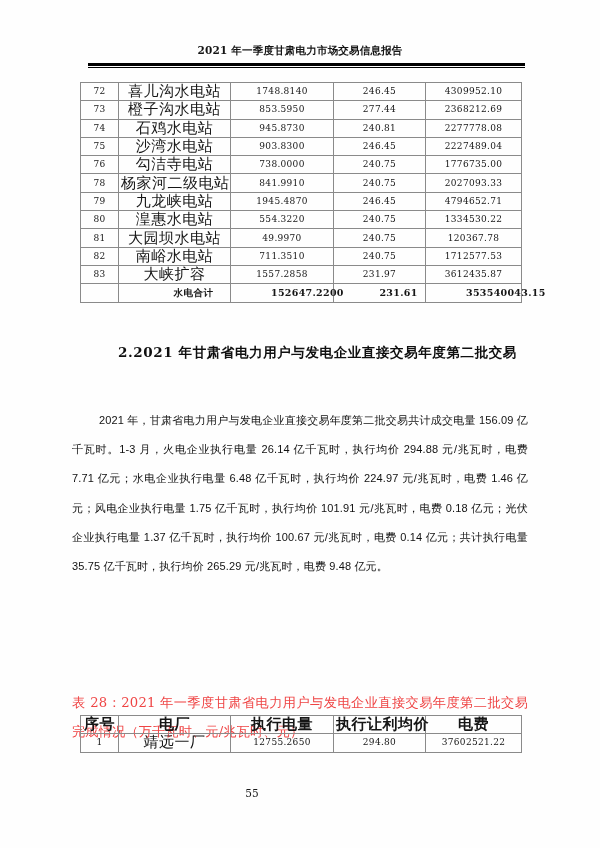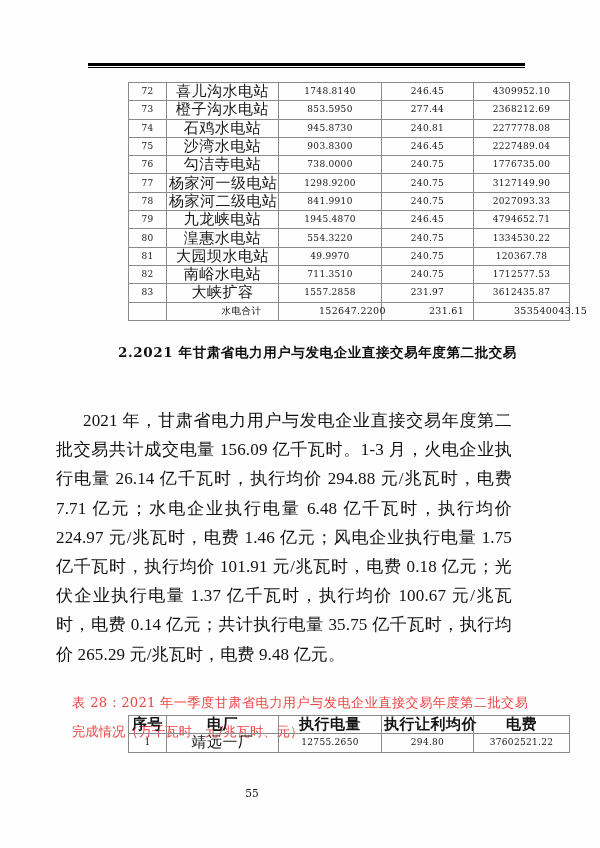--- a/index.html
+++ b/index.html
@@ -54,21 +54,20 @@
     background: #000;
   }
 
   
   .tbl {
     position: absolute;
     border-collapse: collapse;
     table-layout: fixed;
     font-size: 9px;
     color: #161616;
-    margin-left: 48px;
   }
   .tbl td, .tbl th {
     border: 1px solid #8a8a8a;
     height: 17.3px;
     padding: 0 2px;
     text-align: center;
     vertical-align: middle;
     font-weight: normal;
     white-space: nowrap;
     line-height: 1;
@@ -76,21 +75,21 @@
   }
   .tbl .cn {
     font-size: 15px;
     letter-spacing: 0.5px;
   }
   .tbl .num {
     font-size: 9px;
     letter-spacing: 0.3px;
   }
   .tbl tr.total td {
-    font-weight: normal;
+    font-weight: bold;
     font-size: 9.5px;
     padding-left: 40px;
   }
   .tbl thead td, .tbl thead th {
     font-weight: bold;
     font-size: 9.5px;
     letter-spacing: 0.8px;
   }
 
   #table-hydro {
@@ -122,30 +121,30 @@
     text-indent: 30px;
     letter-spacing: 0.6px;
     text-align: justify;
     color: #0f0f0f;
     font-family: "DejaVu Serif", "Liberation Serif", serif;
   }
 
   .body-para {
     position: absolute;
     top: 406px;
-    left: 56px;
+    left: 72px;
     width: 456px;
-    font-size: 17px;
+    font-size: 11px;
     line-height: 29.2px;
     text-indent: 27px;
     text-align: justify;
     text-justify: inter-ideograph;
     letter-spacing: 0.15px;
     color: #111;
-    font-family: Liberation Serif, serif;
+    font-family: Liberation Sans, sans-serif;
   }
 
   .table-caption {
     position: absolute;
     top: 640px;
     left: 72px;
     width: 456px;
     font-size: 13.2px;
     line-height: 29.2px;
     text-align: justify;
@@ -165,20 +164,21 @@
     font-size: 10.5px;
     color: #1a1a1a;
     font-family: "DejaVu Serif", "Liberation Serif", serif;
   }
 </style>
 </head>
 <body>
 
 <div class="page">
 
+  <div class="doc-header">2021 年一季度甘肃电力市场交易信息报告</div>
   <div class="header-rule"></div>
 
   <table class="tbl" id="table-hydro">
     <colgroup>
       <col class="c-idx">
         <col class="c-name">
         <col class="c-qty">
         <col class="c-price">
         <col class="c-fee">
     </colgroup>
@@ -212,27 +212,20 @@
           <td class="num">2227489.04</td>
         </tr>
         <tr>
           <td class="num">76</td>
           <td class="cn">勾洁寺电站</td>
           <td class="num">738.0000</td>
           <td class="num">240.75</td>
           <td class="num">1776735.00</td>
         </tr>
         <tr>
-          <td class="num">77</td>
-          <td class="cn">杨家河一级电站</td>
-          <td class="num">1298.9200</td>
-          <td class="num">240.75</td>
-          <td class="num">3127149.90</td>
-        </tr>
-        <tr>
           <td class="num">78</td>
           <td class="cn">杨家河二级电站</td>
           <td class="num">841.9910</td>
           <td class="num">240.75</td>
           <td class="num">2027093.33</td>
         </tr>
         <tr>
           <td class="num">79</td>
           <td class="cn">九龙峡电站</td>
           <td class="num">1945.4870</td>

